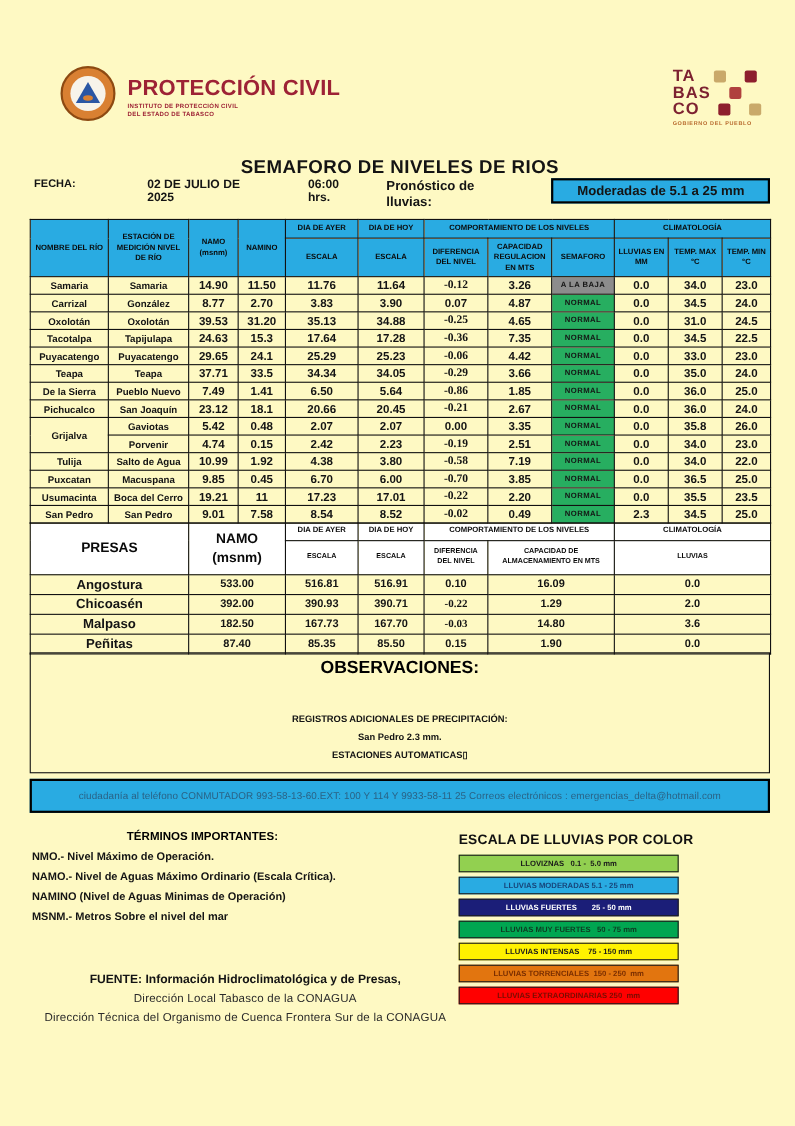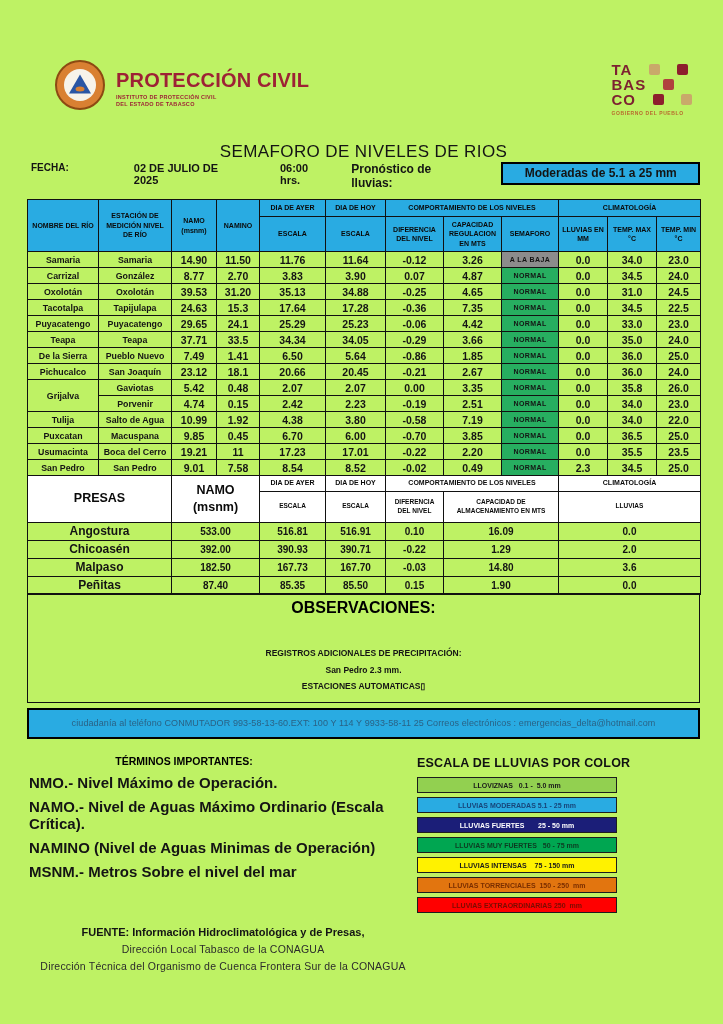--- a/index.html
+++ b/index.html
@@ -1,55 +1,55 @@
 <!DOCTYPE html>
 <html><head>
 <meta charset="utf-8">
 <style>
   * { margin:0; padding:0; box-sizing:border-box; }
   body { background:#e8e8e8; font-family:"Liberation Sans", sans-serif; }
-  .page { width:723px; height:1024px; background:#bef264; margin:0 auto; position:relative; overflow:hidden; }
+  .page { width:723px; height:1024px; background:#fef9c3; margin:0 auto; position:relative; overflow:hidden; }
   .content { padding:60px 23px 0 27px; }
 
   
   .masthead { display:flex; justify-content:space-between; align-items:flex-start; height:72px; }
   .brand { display:flex; gap:11px; margin-left:28px; }
   .seal { width:50px; height:50px; border-radius:50%; background:#d98032; border:2px solid #8d4a12; position:relative; flex:0 0 auto; }
   .seal-inner { position:absolute; inset:7px; background:#f7f3ea; border-radius:50%; }
   .seal-tri { width:0; height:0; border-left:11px solid transparent; border-right:11px solid transparent; border-bottom:19px solid #2a56a4; position:absolute; left:50%; top:50%; transform:translate(-50%,-55%); }
   .seal-dot { position:absolute; left:50%; top:58%; transform:translate(-50%,-50%); width:9px; height:5px; background:#d98032; border-radius:50%; }
   .wordmark { margin-top:9px; }
   .wm-main { color:#9d2235; font-size:20px; font-weight:bold; letter-spacing:0.2px; }
   .wm-sub { color:#9d2235; font-size:5.5px; font-weight:bold; line-height:1.35; margin-top:2px; letter-spacing:0.3px; }
   .tab-logo { margin-right:8px; margin-top:2px; }
   .tab-line { display:flex; gap:17px; align-items:center; }
   .tab-txt { color:#7d2231; font-weight:bold; font-size:15px; line-height:1.0; letter-spacing:1px; }
   .tile { width:11px; height:11px; border-radius:2px; }
   .tab-caption { font-size:5px; color:#b86b2e; font-weight:bold; letter-spacing:0.6px; margin-top:3px; }
 
   
-  .doc-title { text-align:center; font-size:17px; font-weight:normal; color:#141414; letter-spacing:0.4px; margin-top:10px; }
+  .doc-title { text-align:center; font-size:17px; font-weight:bold; color:#141414; letter-spacing:0.4px; margin-top:10px; }
   .date-row { display:flex; align-items:flex-start; margin-bottom:9px; font-weight:bold; color:#141414;gap:23px; }
   .fecha-label { font-size:10px; margin-left:4px; }
   .fecha-date { font-size:11px; margin-left:42px; }
   .fecha-time { font-size:11px; margin-left:18px; }
   .forecast-label { font-size:12px; margin-left:auto; margin-right:10px; }
   .forecast-box { width:211px; border:2.5px solid #000; background:#29ABE2; font-size:12px; text-align:center; padding:2px 0 3px; }
 
   
   table { border-collapse:collapse; table-layout:fixed; width:673px; }
   th, td { border:1.5px solid #111; overflow:hidden; }
   .rivers thead th { background:#29ABE2; font-size:7px; font-weight:bold; color:#0a0a0a; line-height:1.35; padding:1px 2px; text-align:center; }
   .rivers .grp-row th { height:17px; }
   .rivers .sub-row th { height:35px; }
   .rivers tbody td { height:16px; font-weight:bold; text-align:center; color:#141414; padding:0 1px; }
   td.num { font-size:10.5px; }
   td.name-cell { font-size:8.8px; }
   td.sem { color:#fff; font-size:7px; letter-spacing:0.4px; }
-  td.neg { color:#BE7E2D; }
+  td.neg { color:#BE7E2D;font-family:Liberation Serif, serif; }
 
   .presas { margin-top:-1.5px; }
   .presas thead th { background:#fff; font-weight:bold; color:#0a0a0a; text-align:center; line-height:1.3; padding:1px 2px; }
   .presas .grp-row th { height:16px; font-size:7px; }
   .presas .sub-row th { height:31px; font-size:6.5px; }
   .presas th.big { font-size:12.5px; }
   .presas tbody td { height:18px; font-weight:bold; text-align:center; color:#141414; }
   .presas td.pname { font-size:12px; }
   .presas td.num { font-size:10px; }
 
@@ -58,21 +58,21 @@
   .obs-title { font-size:16px; font-weight:bold; margin-bottom:28px; }
   .obs-line { font-size:8.5px; font-weight:bold; line-height:1.95; color:#141414; }
 
   
   .band { width:673px; border:2px solid #000; background:#29ABE2; margin-top:5px; text-align:center; font-size:9px; color:#2a6285; padding:5px 6px 6px; line-height:1.8; letter-spacing:0.1px; }
 
   
   .bottom { display:flex; margin-top:16px; }
   .bottom-left { width:390px; padding-left:2px; }
   .terms-title { width:310px; text-align:center; font-size:10.5px; font-weight:bold; }
-  .term-item { font-size:15px; font-weight:bold; margin-top:7px; color:#141414; }
+  .term-item { font-size:10px; font-weight:bold; margin-top:7px; color:#141414; }
   .fuente { margin-top:46px;text-align:center; }
   .fuente-1 { font-size:11px; font-weight:bold; color:#141414; }
   .fuente-2 { font-size:10.5px; color:#2b2b2b; margin-top:5px; letter-spacing:0.2px; }
   .bottom-right { width:283px; padding-top:1px; }
   .escala-title { font-size:12.5px; font-weight:bold; letter-spacing:0.2px; margin-bottom:7px; color:#111; }
   .legend-bar { width:200px; height:16px; border:1.5px solid #1d1d1d; margin-bottom:4px; display:flex; align-items:center; justify-content:center; font-size:7px; font-weight:bold; white-space:pre; }
 </style>
 </head>
 <body>
 

